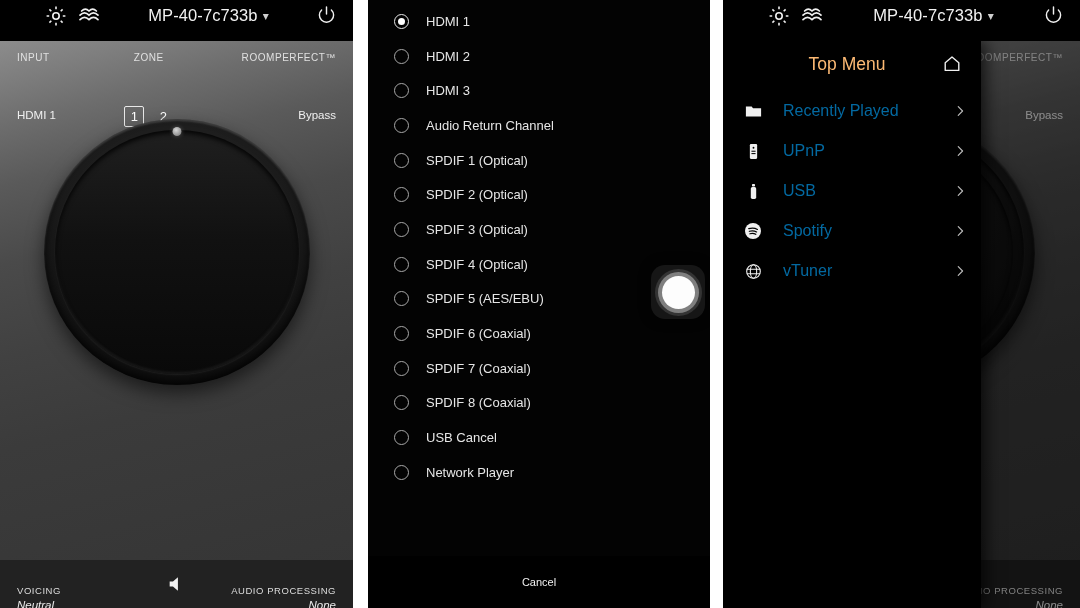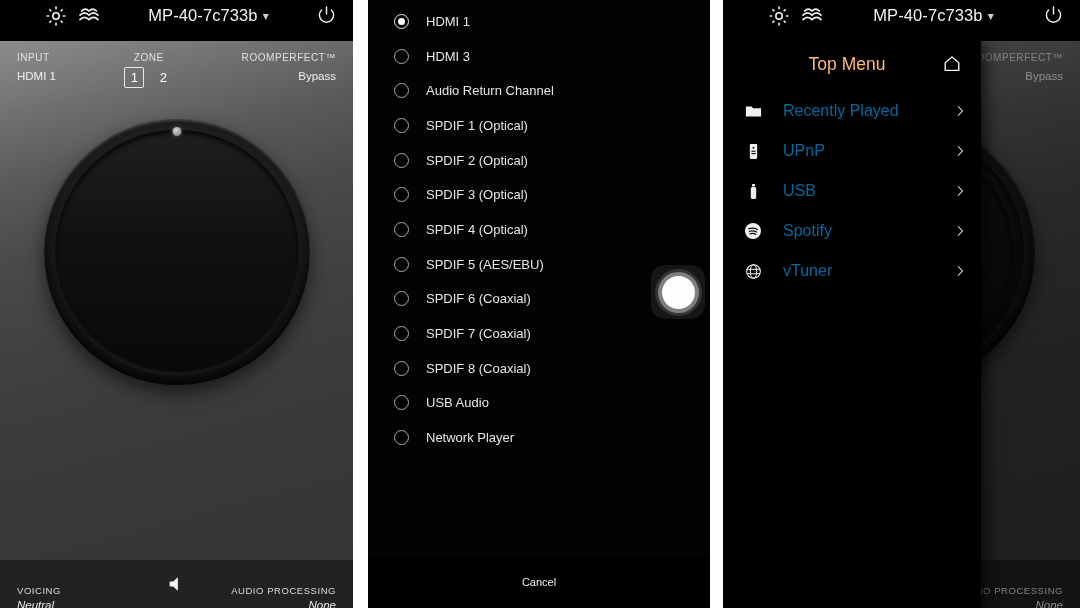--- a/index.html
+++ b/index.html
@@ -76,21 +76,21 @@
   }
   .statusrow {
     position: absolute;
     top: 10px; left: 0; right: 0;
     height: 52px;
     padding: 0 17px;
     display: flex;
     justify-content: space-between;
     align-items: flex-start;
   }
-  .st-block { display: flex; flex-direction: column; }
+  .st-block { display: flex; flex-direction: column; gap: 39px; }
   .st-block.right { align-items: flex-end; }
   .st-block.mid { align-items: center; }
   .st-label {
     font-size: 10px;
     letter-spacing: .55px;
     color: #e0e0e0;
     text-transform: uppercase;
     line-height: 14px;
   }
   .st-value {
@@ -408,20 +408,24 @@
 
   <div class="panel panel-2">
     <div class="picker">
       <div class="picker-list">
           <div class="pick-row">
             <div class="radio on"></div>
             <div class="pick-label">HDMI 1</div>
           </div>
           <div class="pick-row">
             <div class="radio"></div>
+            <div class="pick-label">HDMI 2</div>
+          </div>
+          <div class="pick-row">
+            <div class="radio"></div>
             <div class="pick-label">HDMI 3</div>
           </div>
           <div class="pick-row">
             <div class="radio"></div>
             <div class="pick-label">Audio Return Channel</div>
           </div>
           <div class="pick-row">
             <div class="radio"></div>
             <div class="pick-label">SPDIF 1 (Optical)</div>
           </div>
@@ -448,21 +452,21 @@
           <div class="pick-row">
             <div class="radio"></div>
             <div class="pick-label">SPDIF 7 (Coaxial)</div>
           </div>
           <div class="pick-row">
             <div class="radio"></div>
             <div class="pick-label">SPDIF 8 (Coaxial)</div>
           </div>
           <div class="pick-row">
             <div class="radio"></div>
-            <div class="pick-label">USB Audio</div>
+            <div class="pick-label">USB Cancel</div>
           </div>
           <div class="pick-row">
             <div class="radio"></div>
             <div class="pick-label">Network Player</div>
           </div>
         </div>
 
       <div class="touch-indicator" style="left:652px; top:265px; left:auto; right:5px; top:265px;">
         <div class="dot"></div>
       </div>

